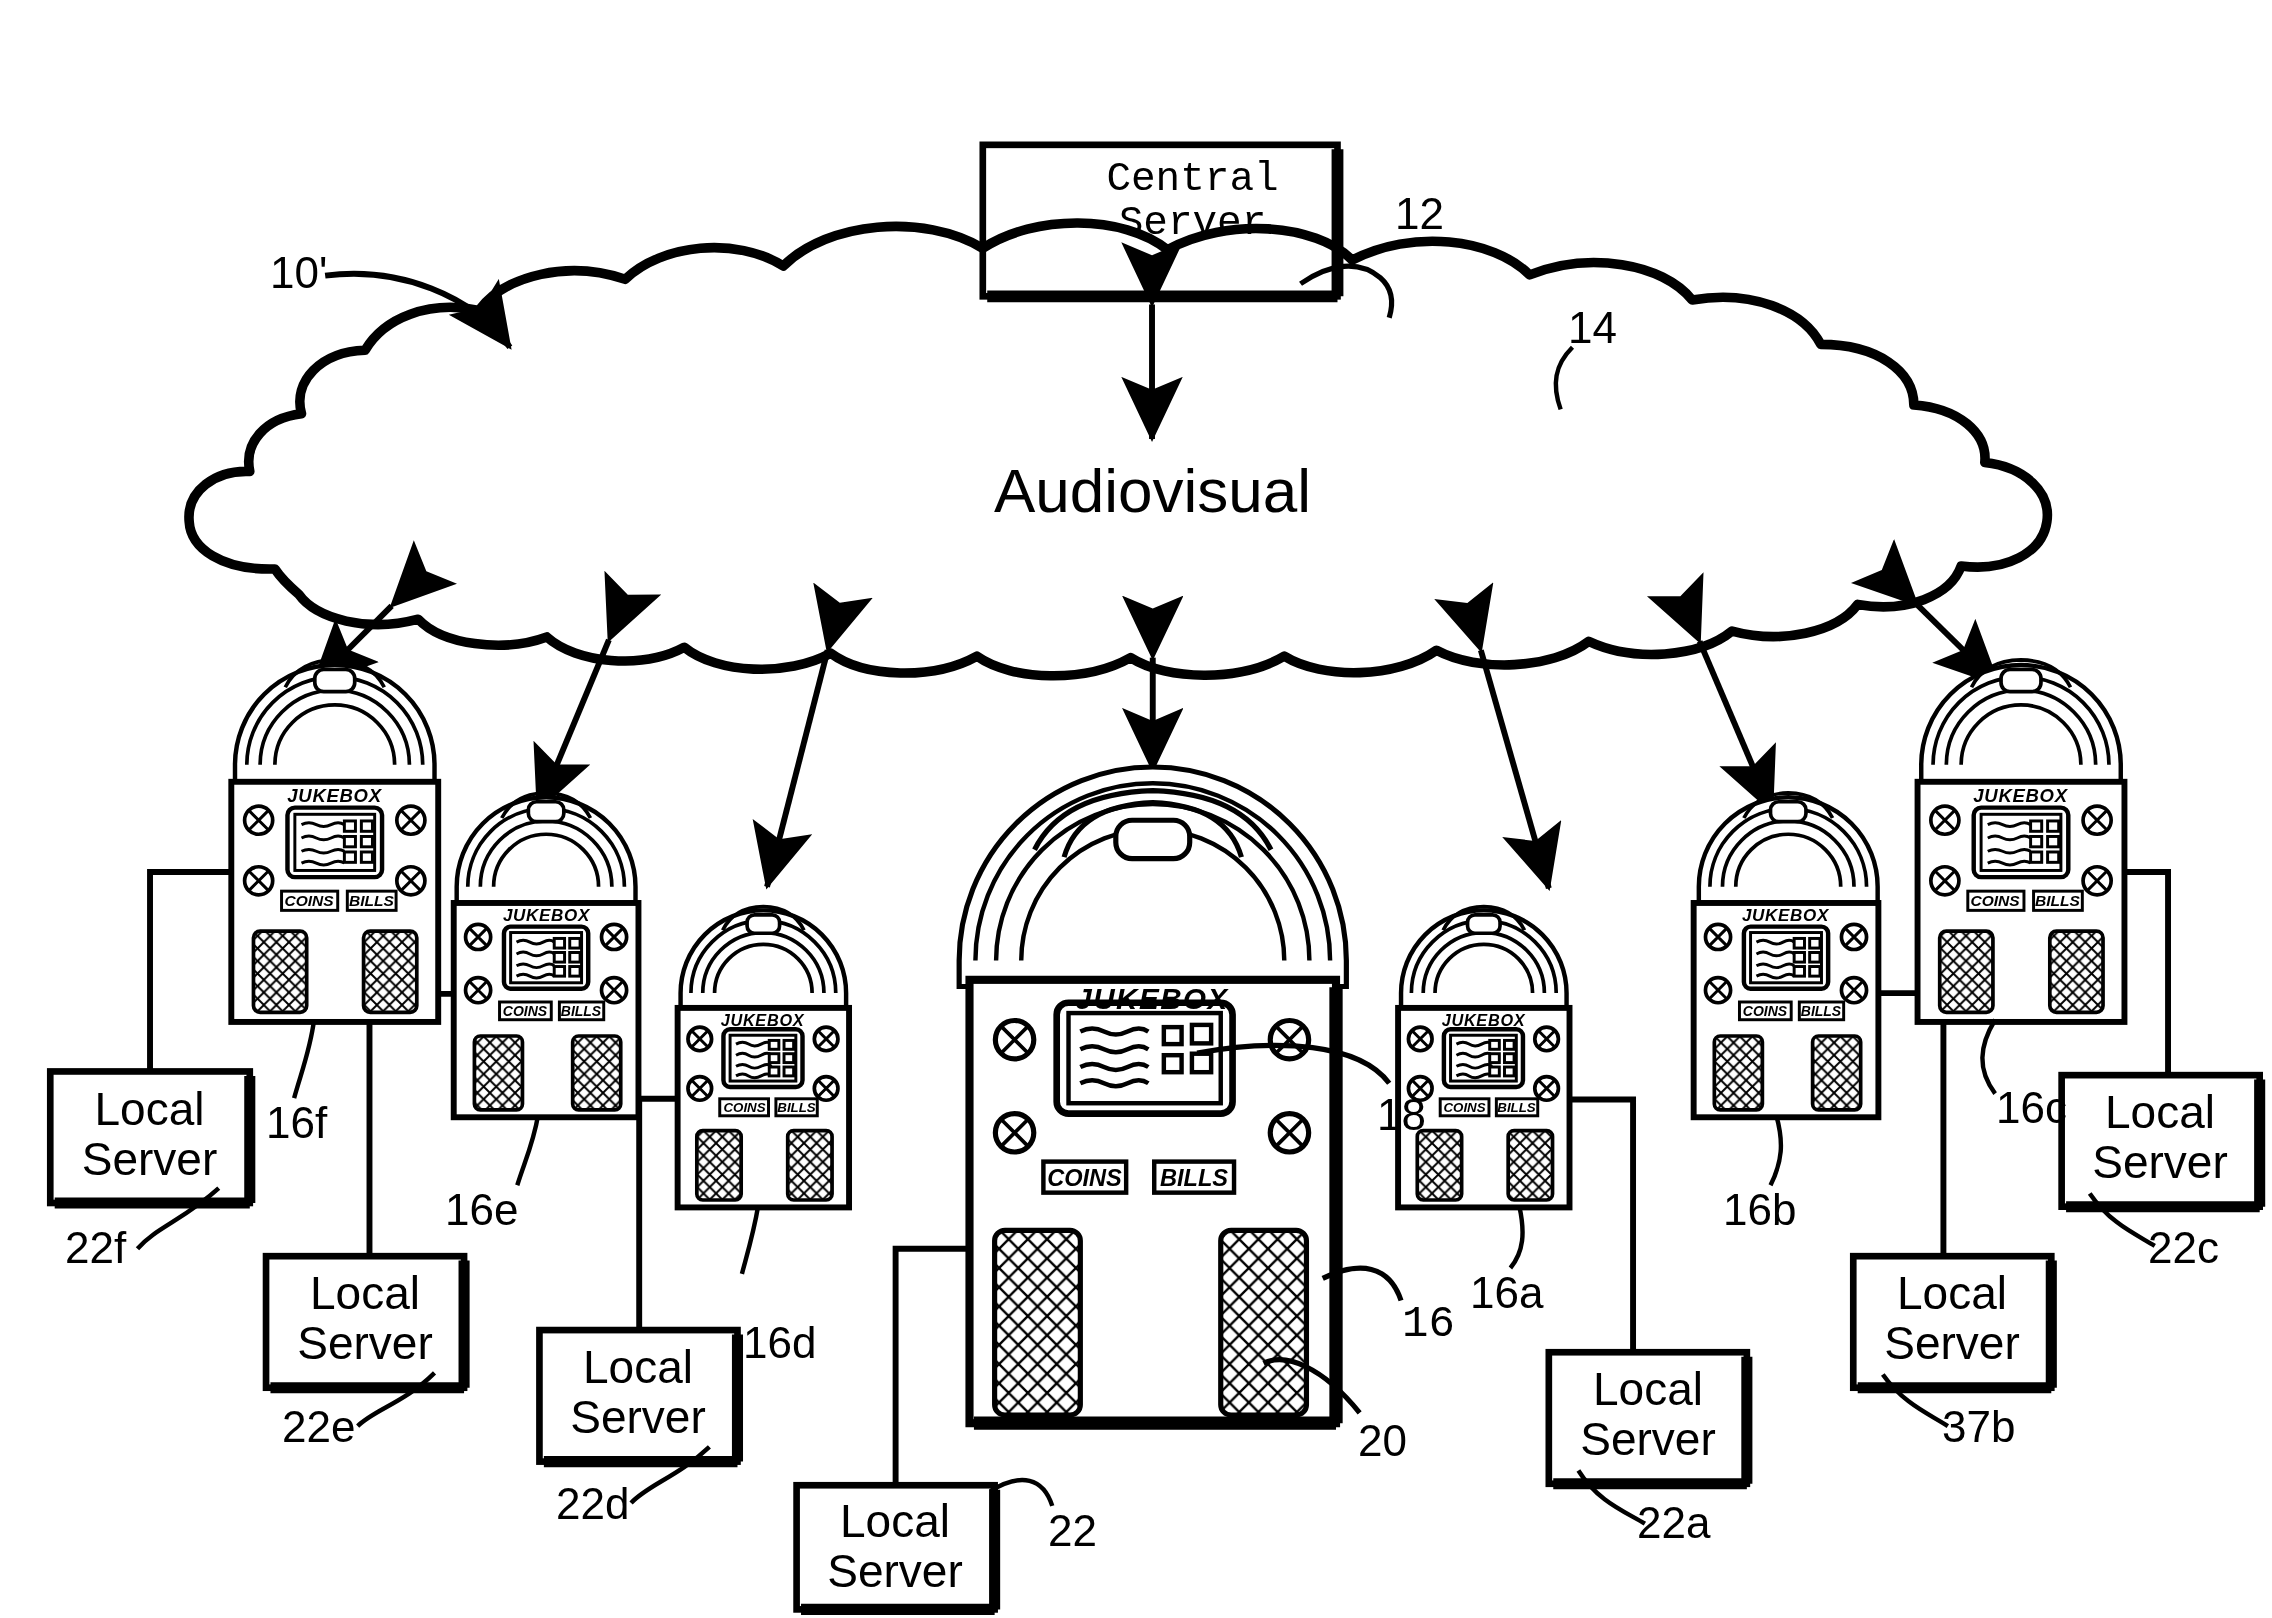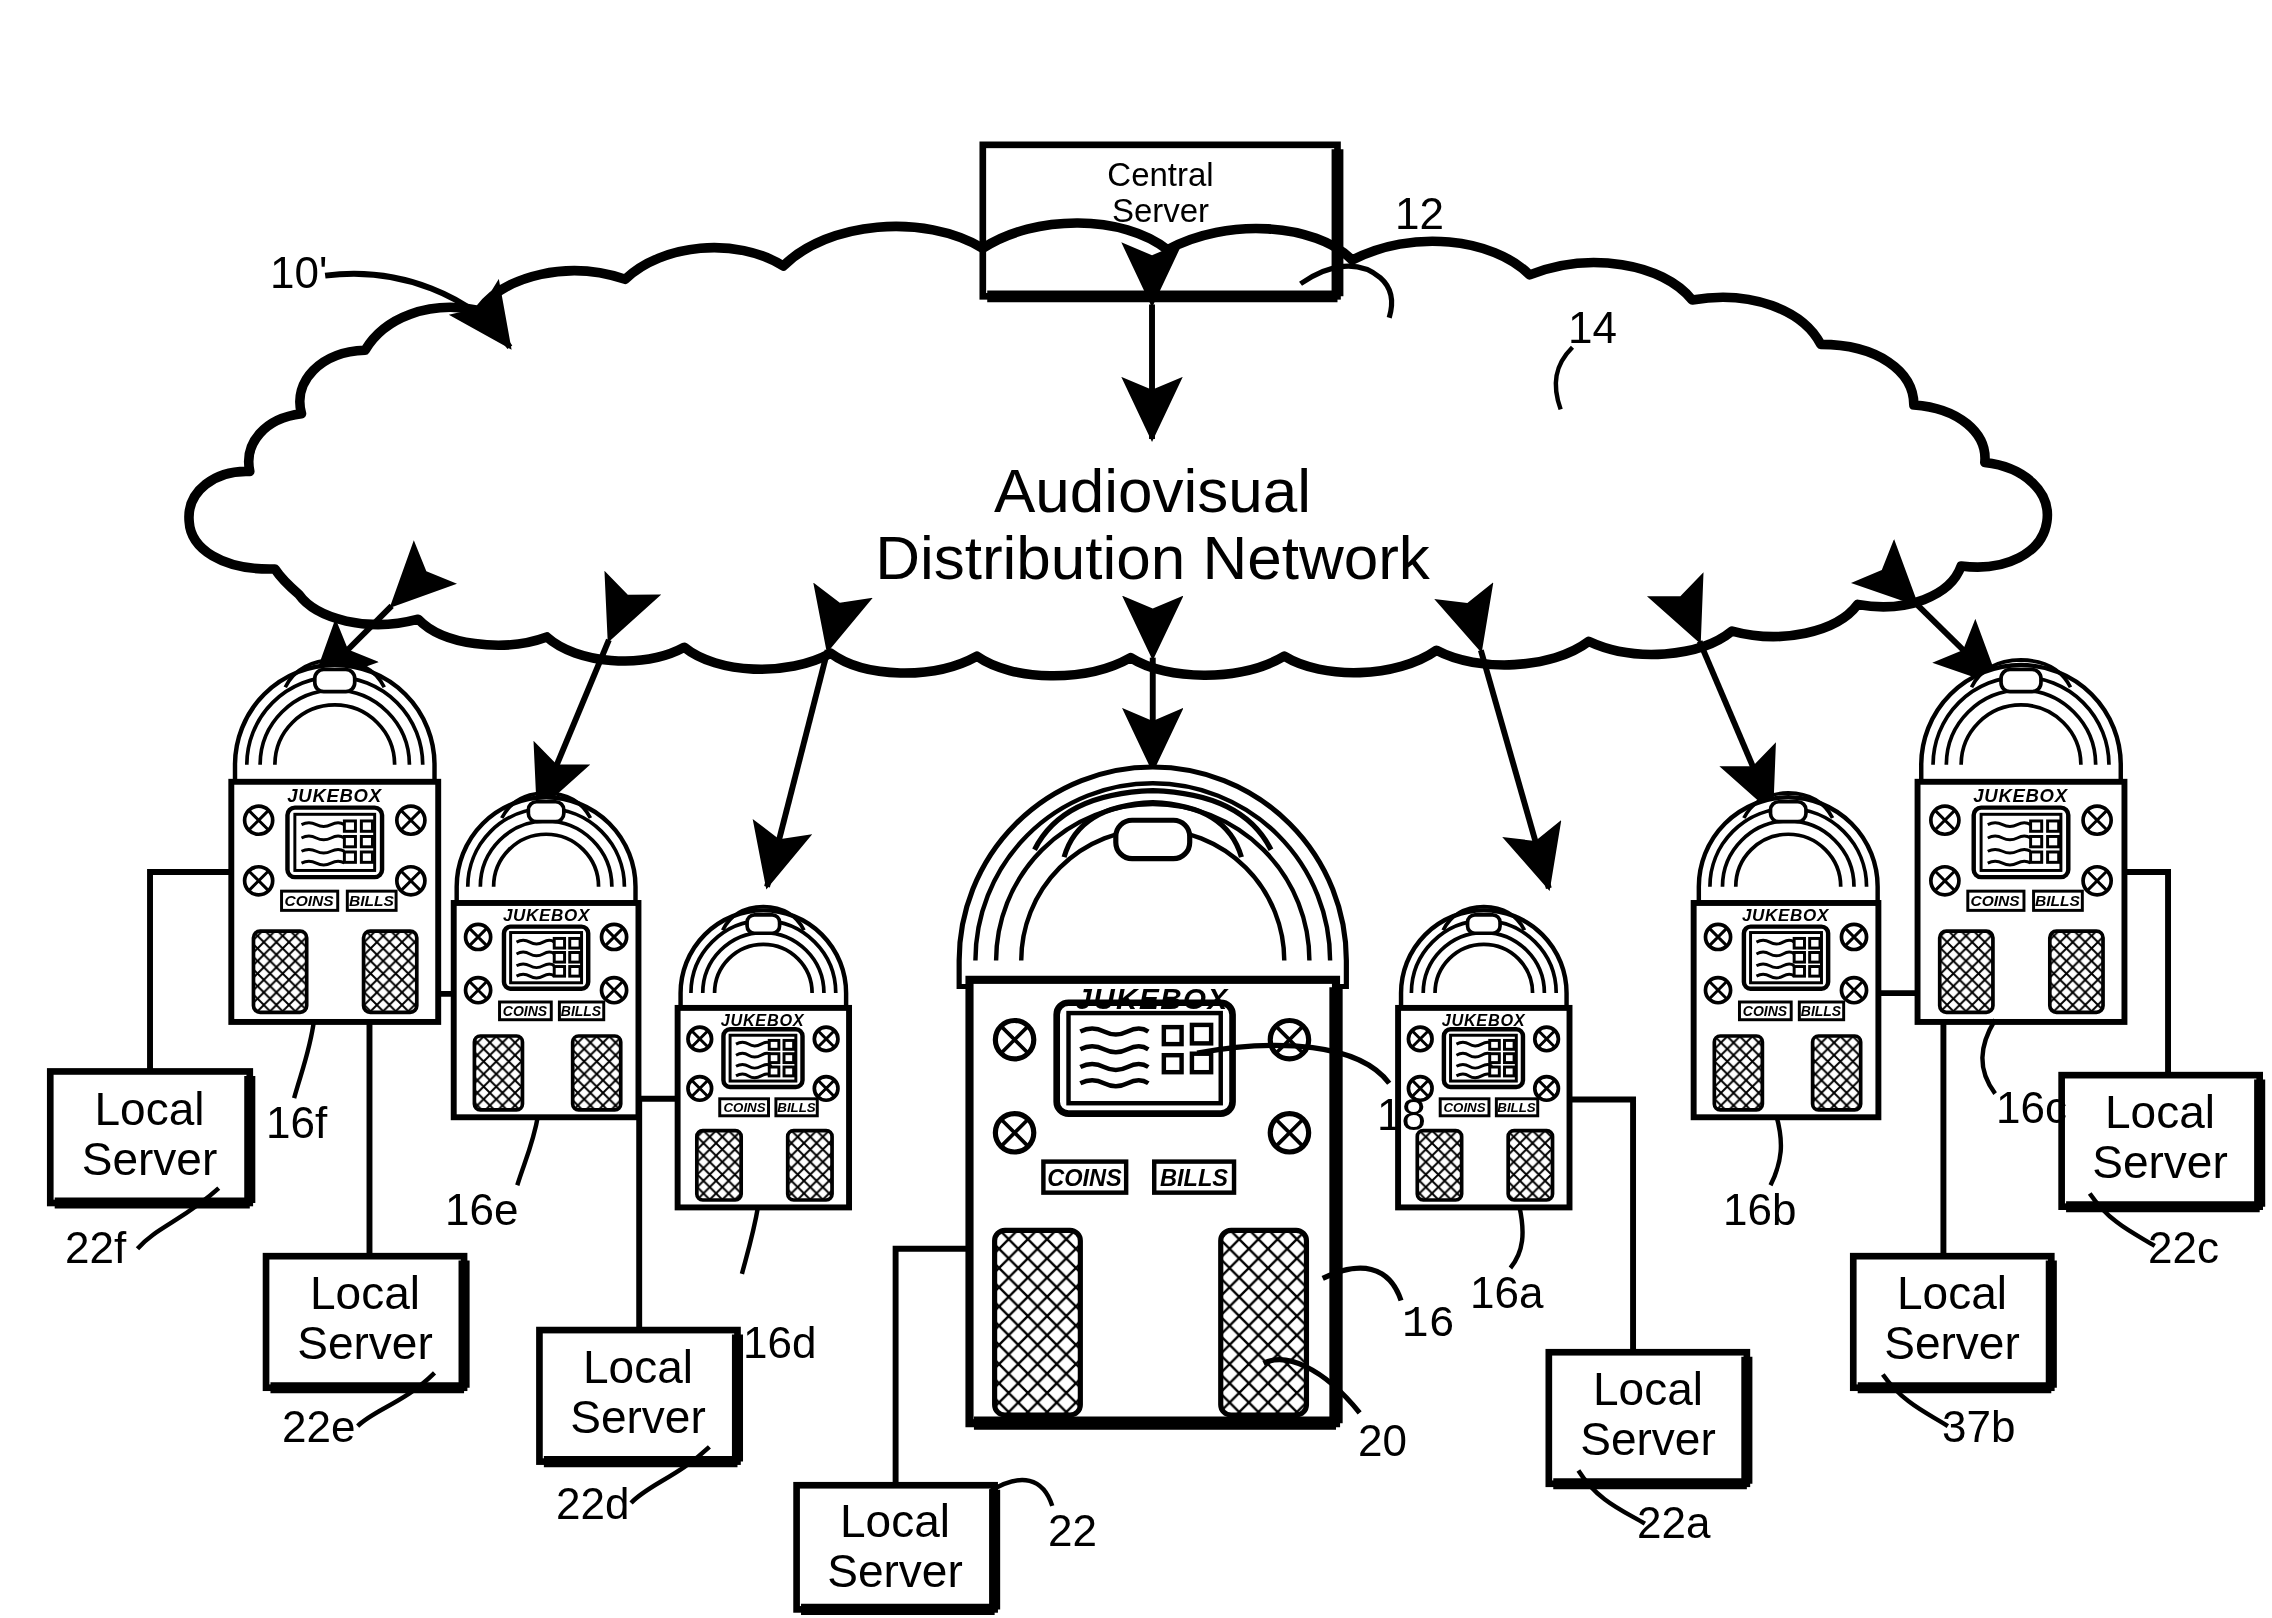--- a/index.html
+++ b/index.html
@@ -394,29 +394,28 @@
     <rect x="2508" y="1700" width="268" height="178" fill="#fff" stroke="#000" stroke-width="9"></rect>
     <path d="M2776 1706 L2776 1878 M2514 1878 L2776 1878" stroke="#000" stroke-width="15" fill="none"></path>
     <path d="M2548 1860 C 2576 1900 2612 1914 2636 1930" fill="none" stroke="#000" stroke-width="6"></path>
 
     <rect x="2790" y="1455" width="268" height="178" fill="#fff" stroke="#000" stroke-width="9"></rect>
     <path d="M3058 1461 L3058 1633 M2796 1633 L3058 1633" stroke="#000" stroke-width="15" fill="none"></path>
     <path d="M2828 1615 C 2856 1656 2890 1670 2916 1686" fill="none" stroke="#000" stroke-width="6"></path>
   </g>
 </svg>
 
-<div class="boxlbl" style="left:983px;top:157px;width:355px;font-size:33px;">
+<div class="boxlbl" style="left:1015px;top:157px;width:355px;font-size:41px;font-family:Liberation Mono, monospace;">
   <span>Central</span><br>
   <span>Server</span>
 </div>
 <div class="ref" style="left:1395px;top:192px;">12</div>
 
 <div class="boxlbl" style="left:783px;top:458px;width:739px;font-size:62px;">
   <span>Audiovisual</span><br>
-  <span>Distribution Network</span>
 </div>
 <div class="ref" style="left:1568px;top:306px;">14</div>
 
 <div class="ref" style="left:270px;top:251px;">10'</div>
 
 <div class="boxlbl" style="left:969px;top:983px;width:366px;font-size:29.6px;font-style:italic;font-weight:bold;letter-spacing:1.5px;">JUKEBOX</div>
 <div class="boxlbl" style="left:1043px;top:1166px;width:83px;font-size:23.6px;font-style:italic;font-weight:bold;">COINS</div>
 <div class="boxlbl" style="left:1154px;top:1166px;width:80px;font-size:23.6px;font-style:italic;font-weight:bold;">BILLS</div>
 <div class="ref" style="left:1377px;top:1093px;">18</div>
 <div class="ref" style="left:1402px;top:1302px;font-family:Liberation Mono, monospace;">16</div>

